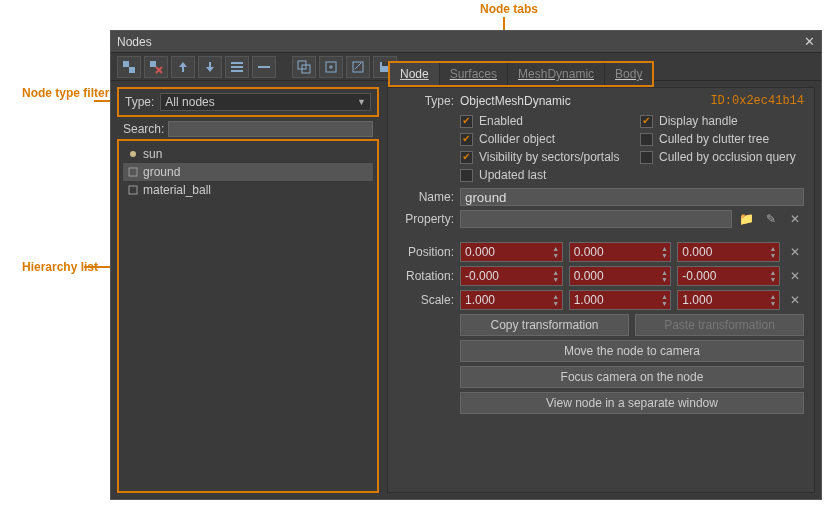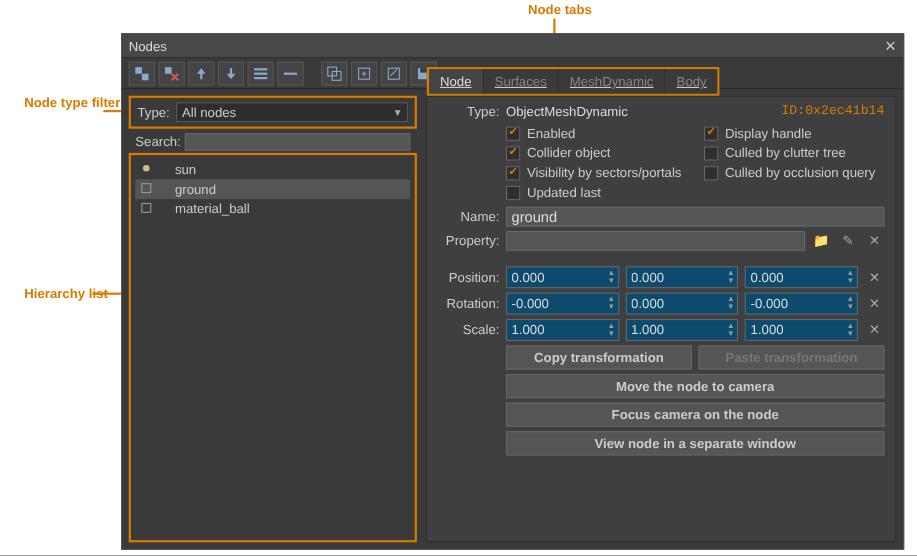--- a/index.html
+++ b/index.html
@@ -107,21 +107,21 @@
   }
   .tree {
     flex:1;
     border: 2px solid #d97b00;
     border-top: 2px solid #d97b00;
     background: #3a3a3a;
     padding: 4px;
     overflow: auto;
   }
   .tree-item {
-    display: flex; align-items: flex-start; gap: 20px;
+    display: flex; align-items: center; gap: 4px;
     padding: 2px 4px;
     cursor: pointer;
     color: #ccc;
   }
   .tree-item.selected { background: #555; }
   .tree-icon { width: 12px; height: 12px; display:inline-flex; align-items:center; justify-content:center; }
   .tree-icon svg { width:12px; height:12px; }
 
   .right-pane {
     flex: 1;
@@ -171,35 +171,35 @@
   .text-field {
     flex:1; background:#555; border:1px solid #666; height:18px;
     color:#ddd; padding:0 4px;
   }
   .icon-btn {
     width:18px; height:18px; display:inline-flex; align-items:center; justify-content:center;
     color:#aaa; cursor:pointer;
   }
   .vec3 { display:flex; gap:6px; flex:1; }
   .spin {
-    flex:1; display:flex; background:#0c4a6e; border:1px solid #666; height:20px;
+    flex:1; display:flex; background:#7f1d1d; border:1px solid #666; height:20px;
     align-items:center;
   }
   .spin input {
     flex:1; background:transparent; border:none; color:#ddd; padding:0 4px;
     font-size:12px; outline:none; width: 50px;
   }
   .spin .arrows {
     width:12px; display:flex; flex-direction:column; font-size:7px; color:#999;
     line-height:1; text-align:center; cursor:pointer;
   }
   .wide-btn {
     background:#555; border:1px solid #666; color:#ccc;
     height:22px; cursor:pointer;
-    display:flex; align-items:center; justify-content:center;font-weight:bold;
+    display:flex; align-items:center; justify-content:center;
   }
   .wide-btn.disabled { color:#777; cursor:default; }
   .btn-row { display:flex; gap:6px; margin-left:62px; }
   .btn-row .wide-btn { flex:1; }
   .full-row { margin-left: 62px; }
 </style>
 </head>
 <body>
 
 <div class="callout" style="left:460px; top:2px;">Node tabs</div>

